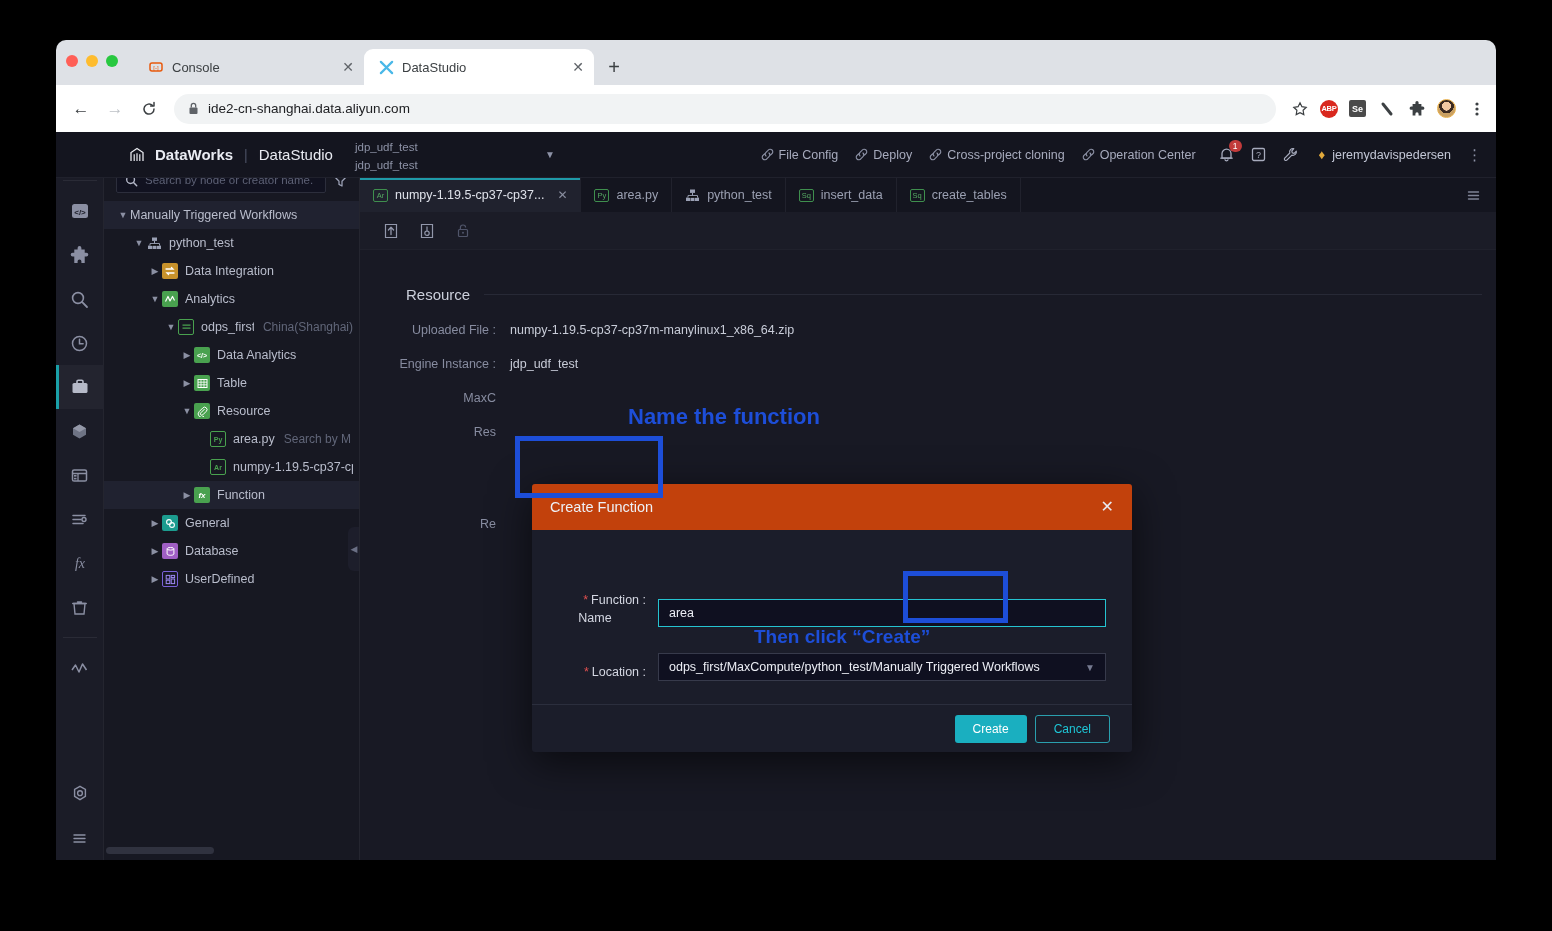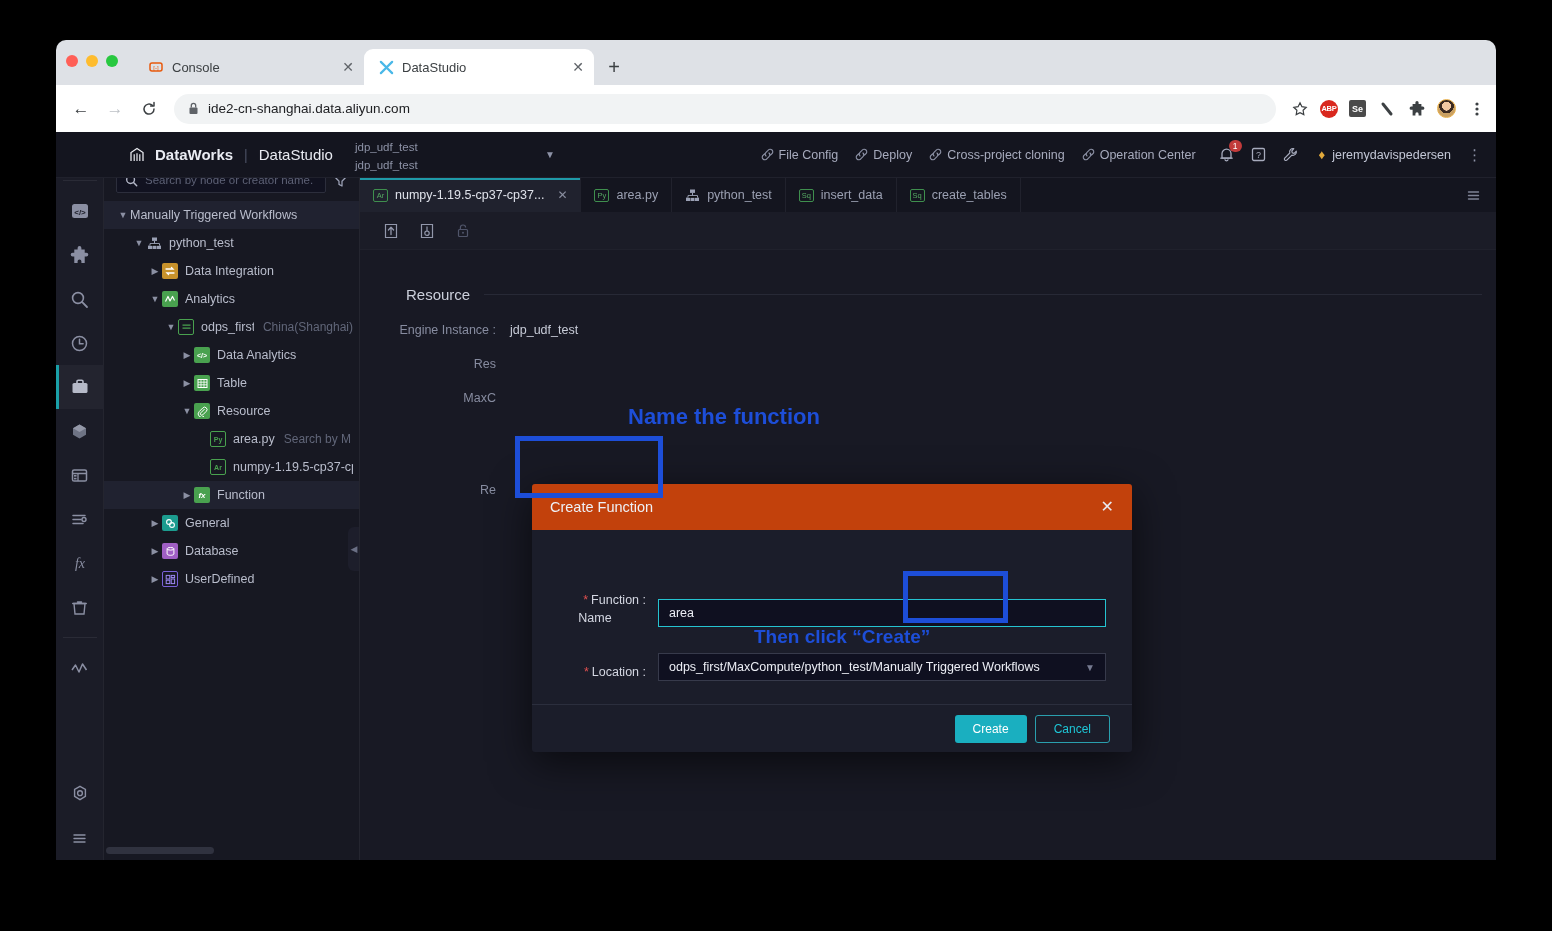--- a/index.html
+++ b/index.html
@@ -720,28 +720,32 @@
           </span>
         </div>
 
         <div class="content">
           <div class="sect-head">
             <span class="sect-title">Resource</span>
             <span class="sect-rule"></span>
           </div>
 
           <div class="frow">
+            <span class="flabel">Uploaded File :</span>
+            <span class="fvalue">numpy-1.19.5-cp37-cp37m-manylinux1_x86_64.zip</span>
+          </div>
+          <div class="frow">
             <span class="flabel">Engine Instance :</span>
             <span class="fvalue">jdp_udf_test</span>
           </div>
           <div class="frow">
+            <span class="flabel">MaxC</span>
+          </div>
+          <div class="frow">
             <span class="flabel">Res</span>
-          </div>
-          <div class="frow">
-            <span class="flabel">MaxC</span>
           </div>
           <div class="frow" style="margin-top:78px">
             <span class="flabel">Re</span>
           </div>
         </div>
       </div>
 
       <div class="modal">
         <div class="m-head">
           <span class="m-title">Create Function</span>

